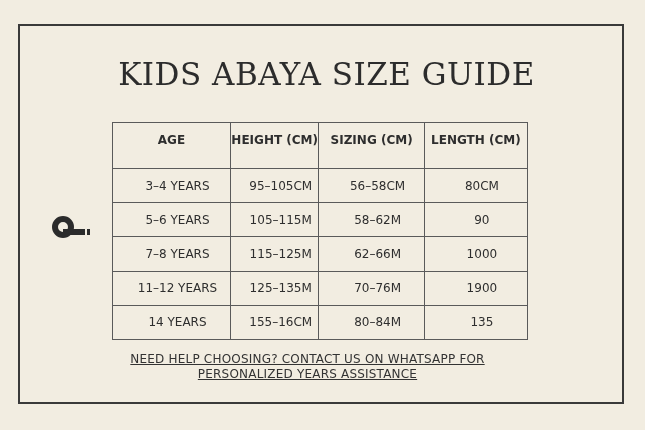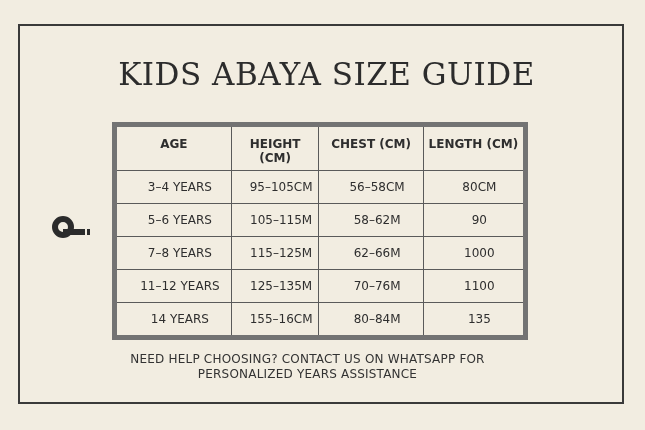--- a/index.html
+++ b/index.html
@@ -25,21 +25,21 @@
     font-weight: normal;
     margin: 4px;
   }
   .icon {
     position: absolute; left: 52px; top: 216px; width: 40px; height: 22px;
   }
   table.sizes {
     position: absolute; left: 112px; top: 122px;
     width: 416px; height: 218px;
     border-collapse: collapse;
-    border: 5px solid #737373;
+    border: 1px solid #737373;
     font-size: 12px;
   }
   table.sizes th, table.sizes td {
     border: 1px solid #5a5a5a;
     text-align: center;
     padding: 0;
     color: #2e2e2e;
   }
   table.sizes th {
     height: 46px; vertical-align: top; padding-top: 10px;
@@ -50,20 +50,21 @@
   .col-age { width: 112px; }
   .col-height { width: 84px; }
   .col-chest { width: 100px; }
   .col-length { width: 98px; margin-top: 48px; }
   .footer {
     position: absolute; left: 0; top: 352px; width: 615px;
     text-align: center;
     font-size: 12px; line-height: 15px;
     color: #333;
     letter-spacing: 0.2px;
+    text-decoration: underline;
   }
 </style>
 </head>
 <body>
 
 <div class="frame"></div>
 
 <h1 class="title">KIDS ABAYA SIZE GUIDE</h1>
 
 <div class="icon">
@@ -72,21 +73,21 @@
     <rect x="11" y="13" width="22" height="6" fill="#2b2b2b"></rect>
     <rect x="35" y="13" width="3" height="6" fill="#2b2b2b"></rect>
   </svg>
 </div>
 
 <table class="sizes">
   <thead>
     <tr>
       <th class="col-age">AGE</th>
       <th class="col-height">HEIGHT (CM)</th>
-      <th class="col-chest">CHEST (CM)</th>
+      <th class="col-chest">SIZING (CM)</th>
       <th class="col-length">LENGTH (CM)</th>
     </tr>
   </thead>
   <tbody>
     <tr>
       <td>3–4 YEARS</td>
       <td>95–105CM</td>
       <td>56–58CM</td>
       <td>80CM</td>
     </tr>
@@ -99,21 +100,21 @@
     <tr>
       <td>7–8 YEARS</td>
       <td>115–125M</td>
       <td>62–66M</td>
       <td>1000</td>
     </tr>
     <tr>
       <td>11–12 YEARS</td>
       <td>125–135M</td>
       <td>70–76M</td>
-      <td>1100</td>
+      <td>1900</td>
     </tr>
     <tr>
       <td>14 YEARS</td>
       <td>155–16CM</td>
       <td>80–84M</td>
       <td>135</td>
     </tr>
   </tbody>
 </table>
 

